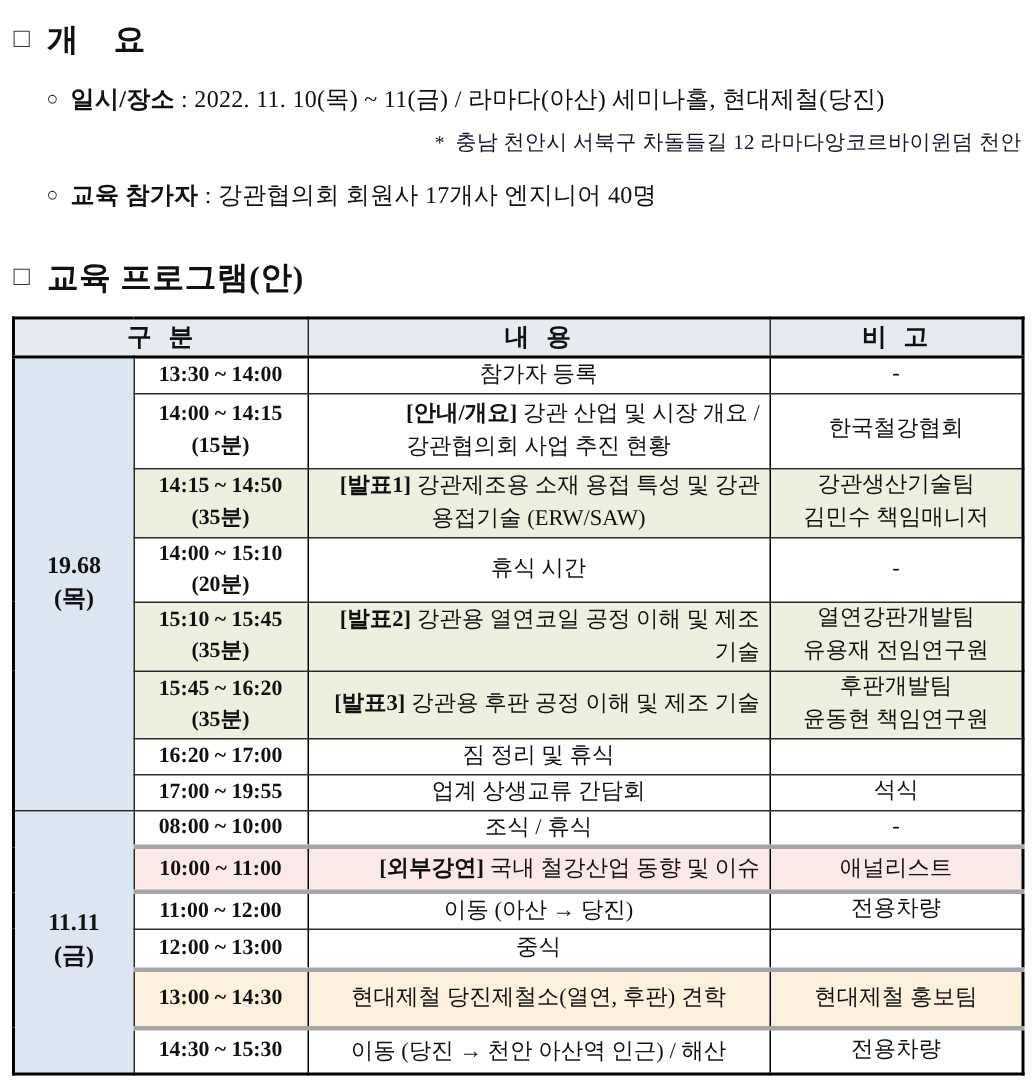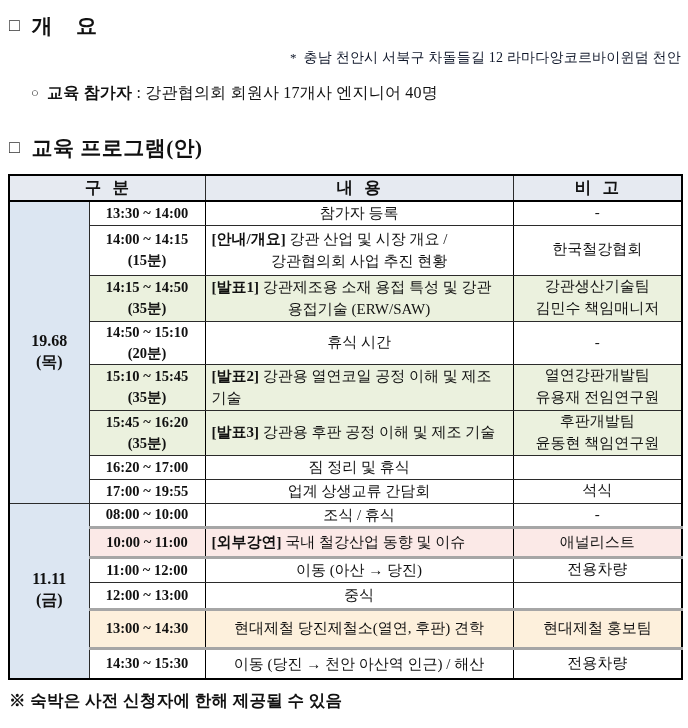--- a/index.html
+++ b/index.html
@@ -27,40 +27,43 @@
   col.c-date{width:80px;} col.c-time{width:116px;} col.c-content{width:308px;} col.c-remark{width:169px;}
   th,td{border:1px solid #2b2b2b;padding:0;vertical-align:middle;overflow:hidden;margin-left:48px;}
   th{height:26px;background:var(--header-bg);font-size:16.5px;font-weight:bold;border-bottom:2px solid var(--bdark);letter-spacing:1px;}
   th.th-first{border-left:none;} th.th-last{border-right:none;}
   td.date-cell{background:var(--date-bg);text-align:center;font-weight:bold;font-size:16px;border-left:none;}
   td.date-cell .date-l2{margin-top:2px;}
   td.time-cell{text-align:center;font-weight:bold;font-size:14.5px;line-height:1.45;border-left:1px solid #2b2b2b;border-right:1.5px solid #000;}
   td.content-cell{font-size:15px;line-height:1.5;border-right:1.5px solid #000;}
   td.content-cell .line{padding:0 6px;}
   td.content-cell .center{text-align:center;}
-  td.content-cell .left{text-align:left;}
+  td.content-cell .left{text-align:right;}
   td.content-cell .tag{font-weight:bold;}
   td.remark-cell{text-align:center;font-size:15px;line-height:1.45;border-right:none;}
   tr.hl-green td:not(.date-cell){background:var(--green);}
   tr.hl-pink td:not(.date-cell){background:var(--pink);}
   tr.hl-cream td:not(.date-cell){background:var(--cream);}
   tr.thick td{border-top:3px solid var(--bgray);border-bottom:3px solid var(--bgray);}
   tr.day-start td{border-top:1.5px solid #000;}
   .footnote{margin:10px 0 0 2px;font-size:16.5px;font-weight:bold;letter-spacing:0.3px;}
 </style>
 </head>
 <body>
 
 <div class="page">
 
   <div class="h1">
     <span class="sq">□</span>
     <span class="keep">개    요</span>
   </div>
 
+  <div class="bullet-line">
+    <span class="circle">○</span><span class="label">일시/장소</span><span class="keep"> : </span><span>2022. 11. 10(목) ~ 11(금) / 라마다(아산) 세미나홀, 현대제철(당진)</span>
+  </div>
 
   <div class="note-line">
     <span class="star">*</span><span>충남 천안시 서북구 차돌들길 12 라마다앙코르바이윈덤 천안</span>
   </div>
 
   <div class="bullet-line">
     <span class="circle">○</span><span class="label">교육 참가자</span><span class="keep"> : </span><span>강관협의회 회원사 17개사 엔지니어 40명</span>
   </div>
 
   <div class="h1 h1-program">
@@ -120,21 +123,21 @@
             <div class="line left"><span class="tag">[발표1]</span><span> 강관제조용 소재 용접 특성 및 강관</span></div>
             <div class="line center">용접기술 (ERW/SAW)</div>
           </td>
           <td class="remark-cell">
             <div>강관생산기술팀</div>
             <div>김민수 책임매니저</div>
           </td>
         </tr>
         <tr style="height: 38px;">
           <td class="time-cell">
-            <div>14:50 ~ 15:10</div>
+            <div>14:00 ~ 15:10</div>
             <div>(20분)</div>
           </td>
           <td class="content-cell">
             <div class="line center">휴식 시간</div>
           </td>
           <td class="remark-cell">
             <div>-</div>
           </td>
         </tr>
         <tr class="hl-green" style="height: 45px;">

